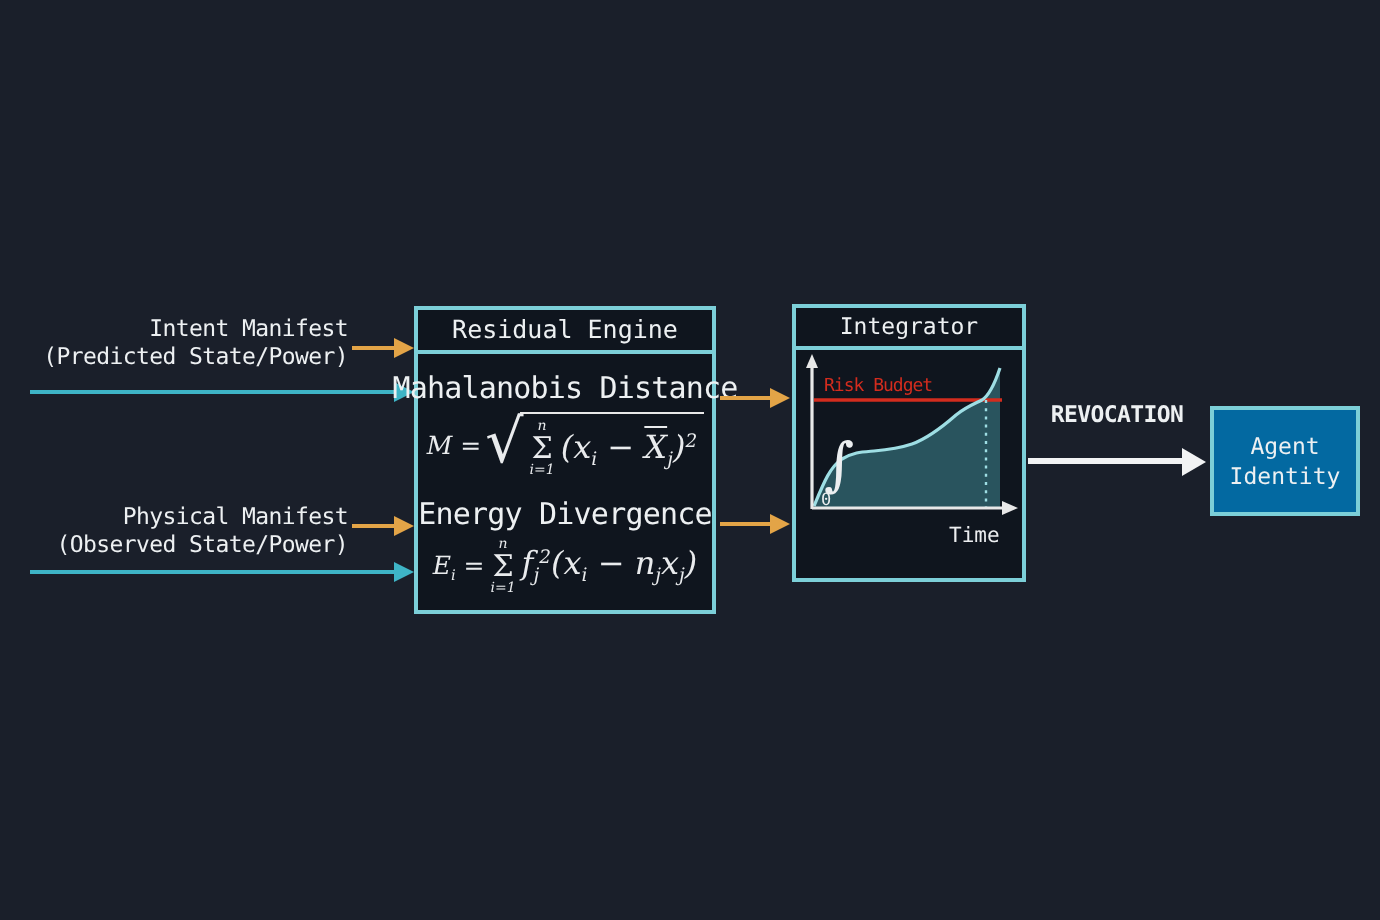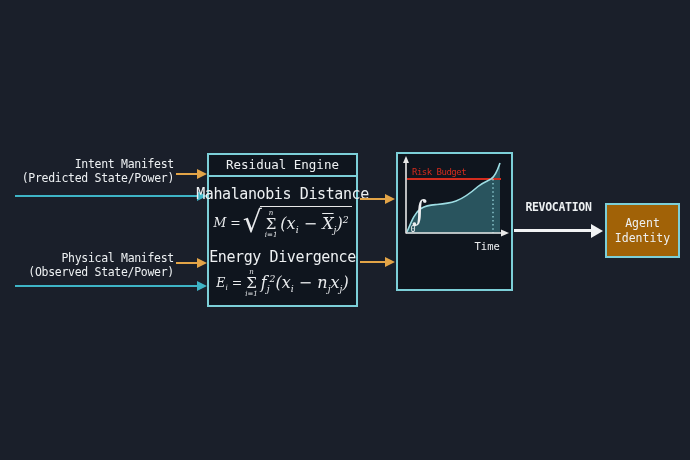--- a/index.html
+++ b/index.html
@@ -67,21 +67,21 @@
   .integral{font-family:"DejaVu Serif",serif;font-style:italic;fill:#eceef0;}
 
   
   .rev-label{position:absolute;left:514px;top:200px;width:89px;text-align:center;font-size:11.5px;font-weight:bold;letter-spacing:-0.3px;}
   .rev-arrow{position:absolute;left:514px;top:229px;width:77px;height:3px;background:#f2f3f4;}
   .rev-arrow::after{
     content:"";position:absolute;right:-12px;top:50%;transform:translateY(-50%);
     border-left:12px solid #f2f3f4;border-top:7px solid transparent;border-bottom:7px solid transparent;
   }
   .agent{left:605px;top:203px;width:75px;height:55px;display:flex;flex-direction:column;align-items:center;justify-content:center;
-    font-size:11.5px;line-height:15px;background:#a16207;}
+    font-size:11.5px;line-height:15px;background:#0369a1;}
 </style>
 </head>
 <body>
 
 <div class="canvas">
 
   <div class="src-label src-intent">
     <div>Intent Manifest</div>
     <div>(Predicted State/Power)</div>
   </div>
@@ -123,20 +123,21 @@
         </span>
         <span class="expr"><span>f</span><span class="t-sub">j</span><span class="t-sup">2</span><span>(</span><span>x</span><span class="t-sub">i</span><span> − </span><span>n</span><span class="t-sub">j</span><span>x</span><span class="t-sub">j</span><span>)</span></span>
       </div>
     </div>
   </div>
 
   <div class="h-arrow orange" style="left:360px;top:198px;width:25px;"></div>
   <div class="h-arrow orange" style="left:360px;top:261px;width:25px;"></div>
 
   <div class="box integrator">
+    <div class="box-header">Integrator</div>
     <svg class="chart-svg" width="113" height="100" viewBox="0 0 113 100">
 
       <path class="curve-fill" d="M9,78 C14,66 17,58.5 23,54.5 C29,51 33,51 39,50.5 C47,49.8 52,49 58,47 C65,44.5 72,39.5 80,32.5 C85,28.5 89,27 93,25 C97,22.5 100,15 102,9 L102,79.5 L9,79.5 Z"></path>
 
       <line class="budget-line" x1="9" y1="25" x2="103" y2="25"></line>
       <text class="budget-text" x="14" y="20.5">Risk Budget</text>
 
       <path class="curve-line" d="M9,78 C14,66 17,58.5 23,54.5 C29,51 33,51 39,50.5 C47,49.8 52,49 58,47 C65,44.5 72,39.5 80,32.5 C85,28.5 89,27 93,25 C97,22.5 100,15 102,9"></path>
 
       <line class="dotted" x1="95" y1="25" x2="95" y2="79"></line>

